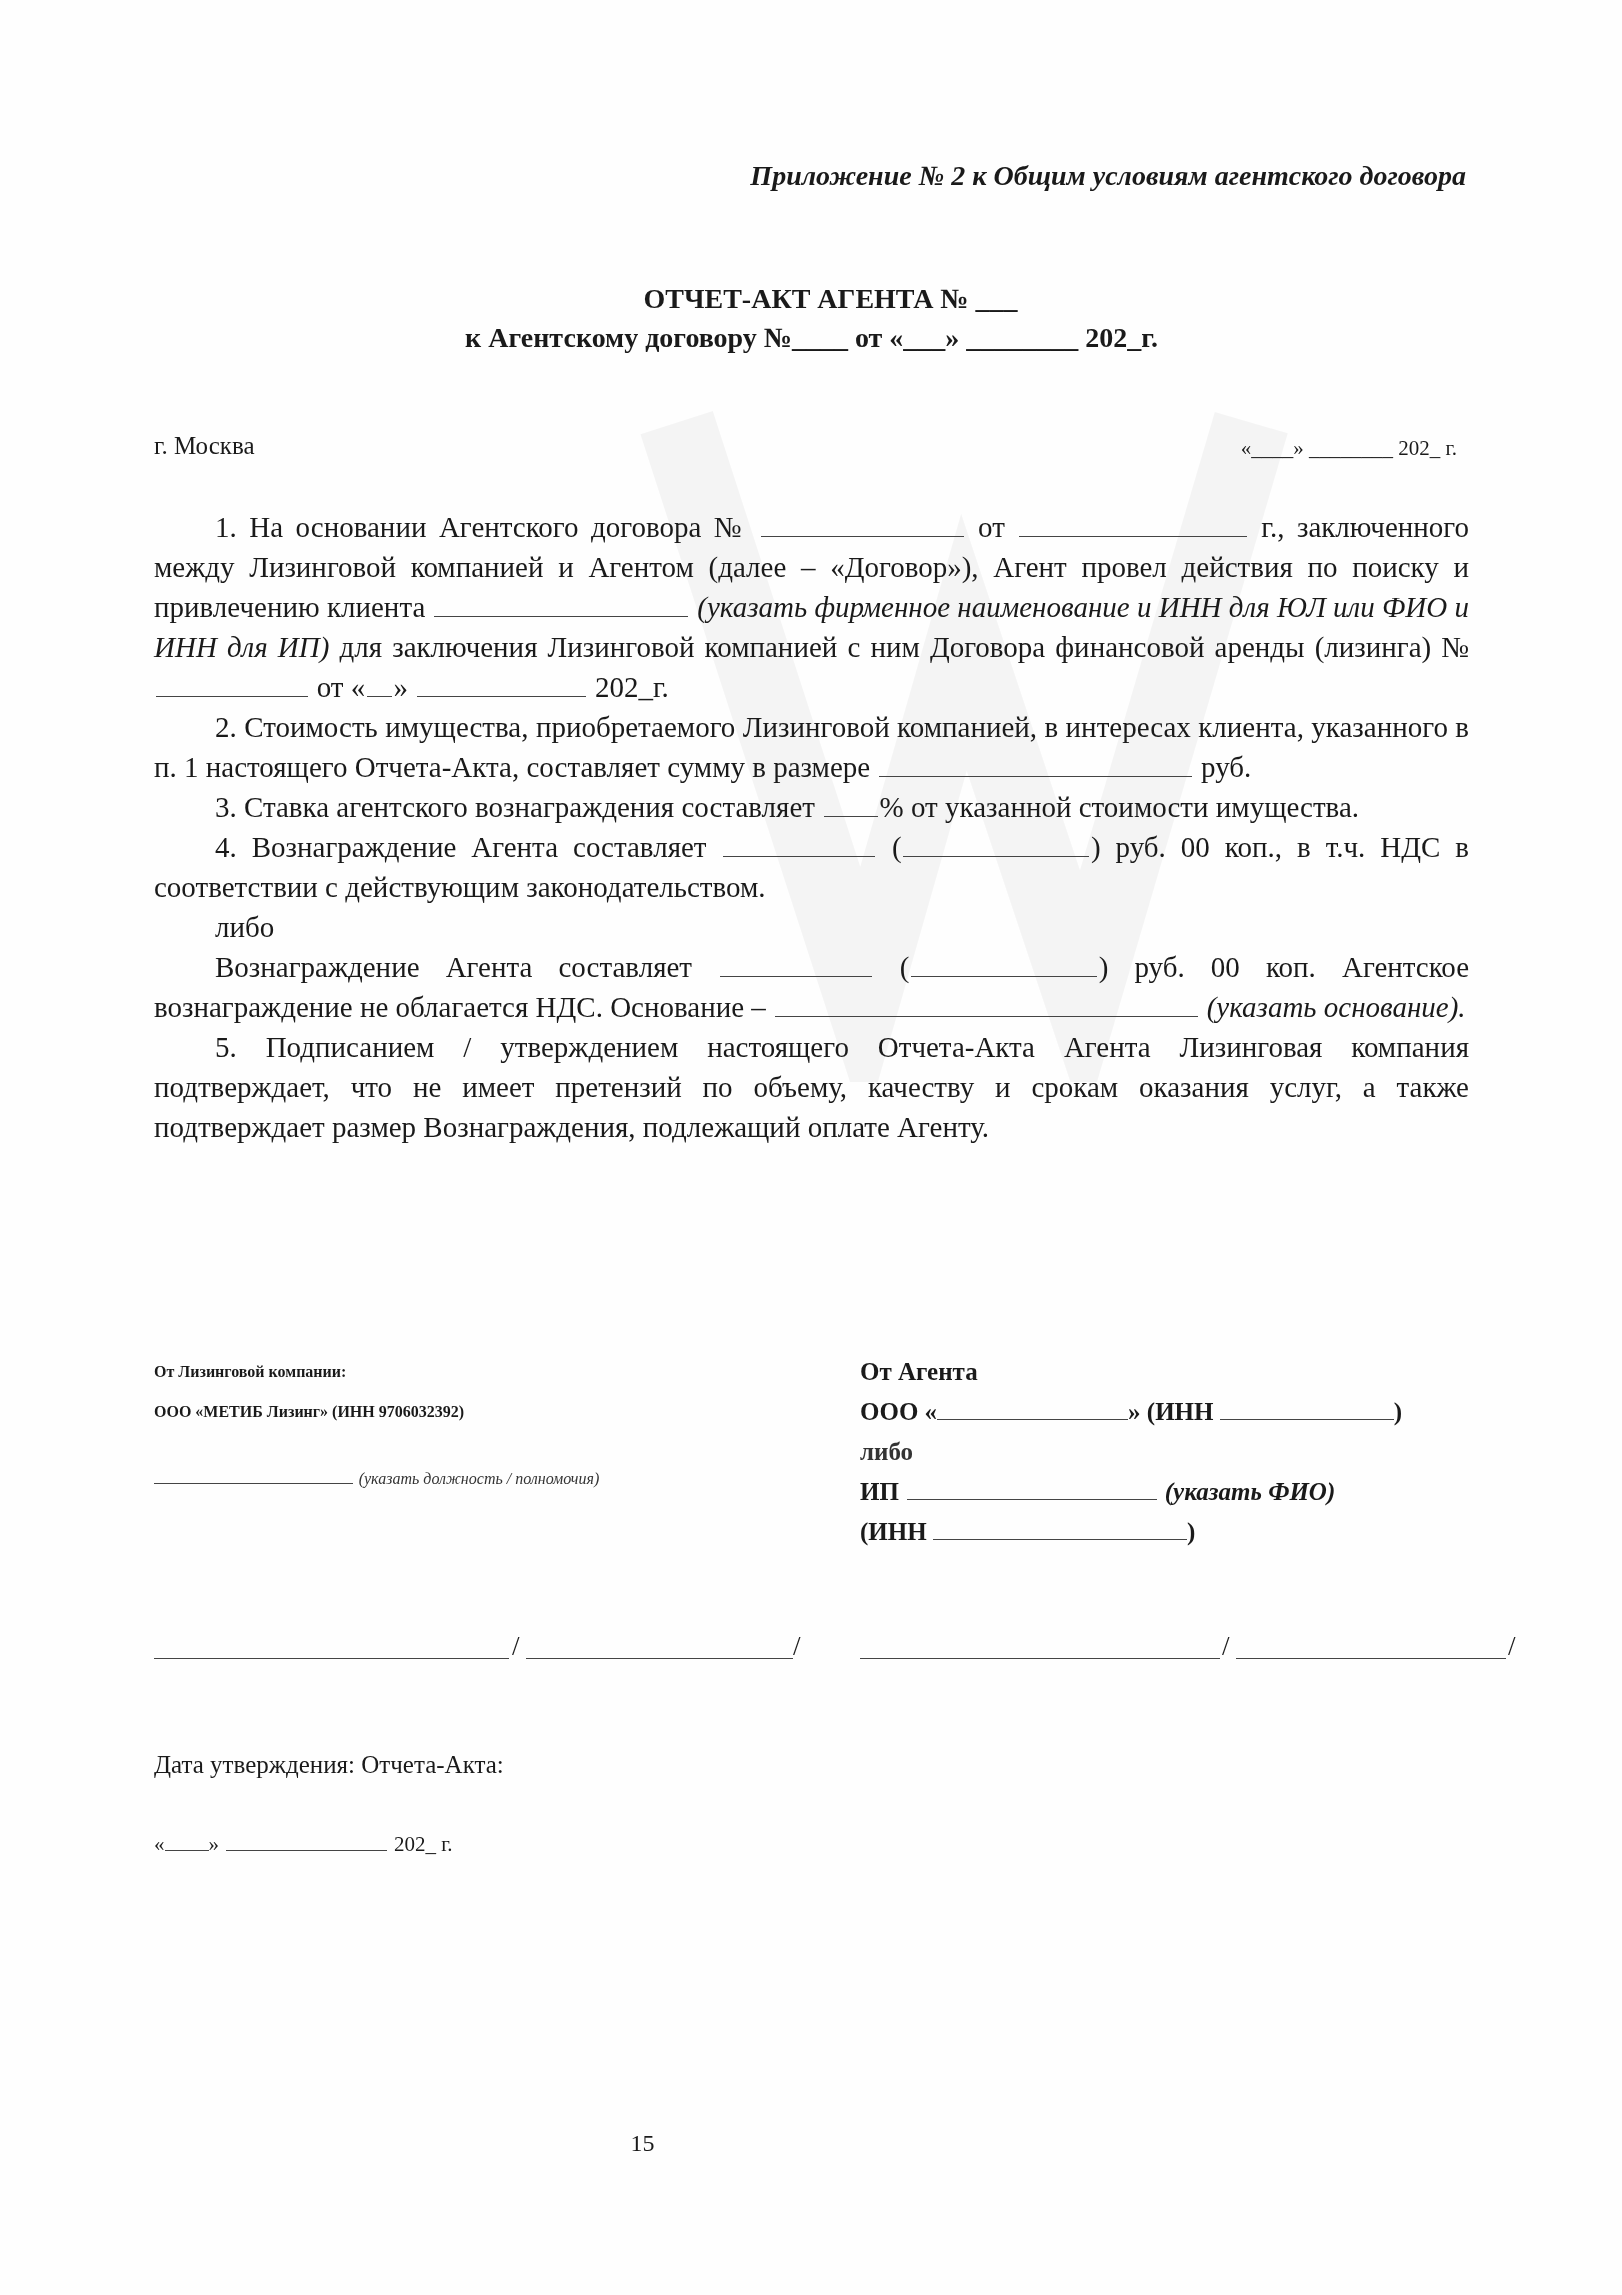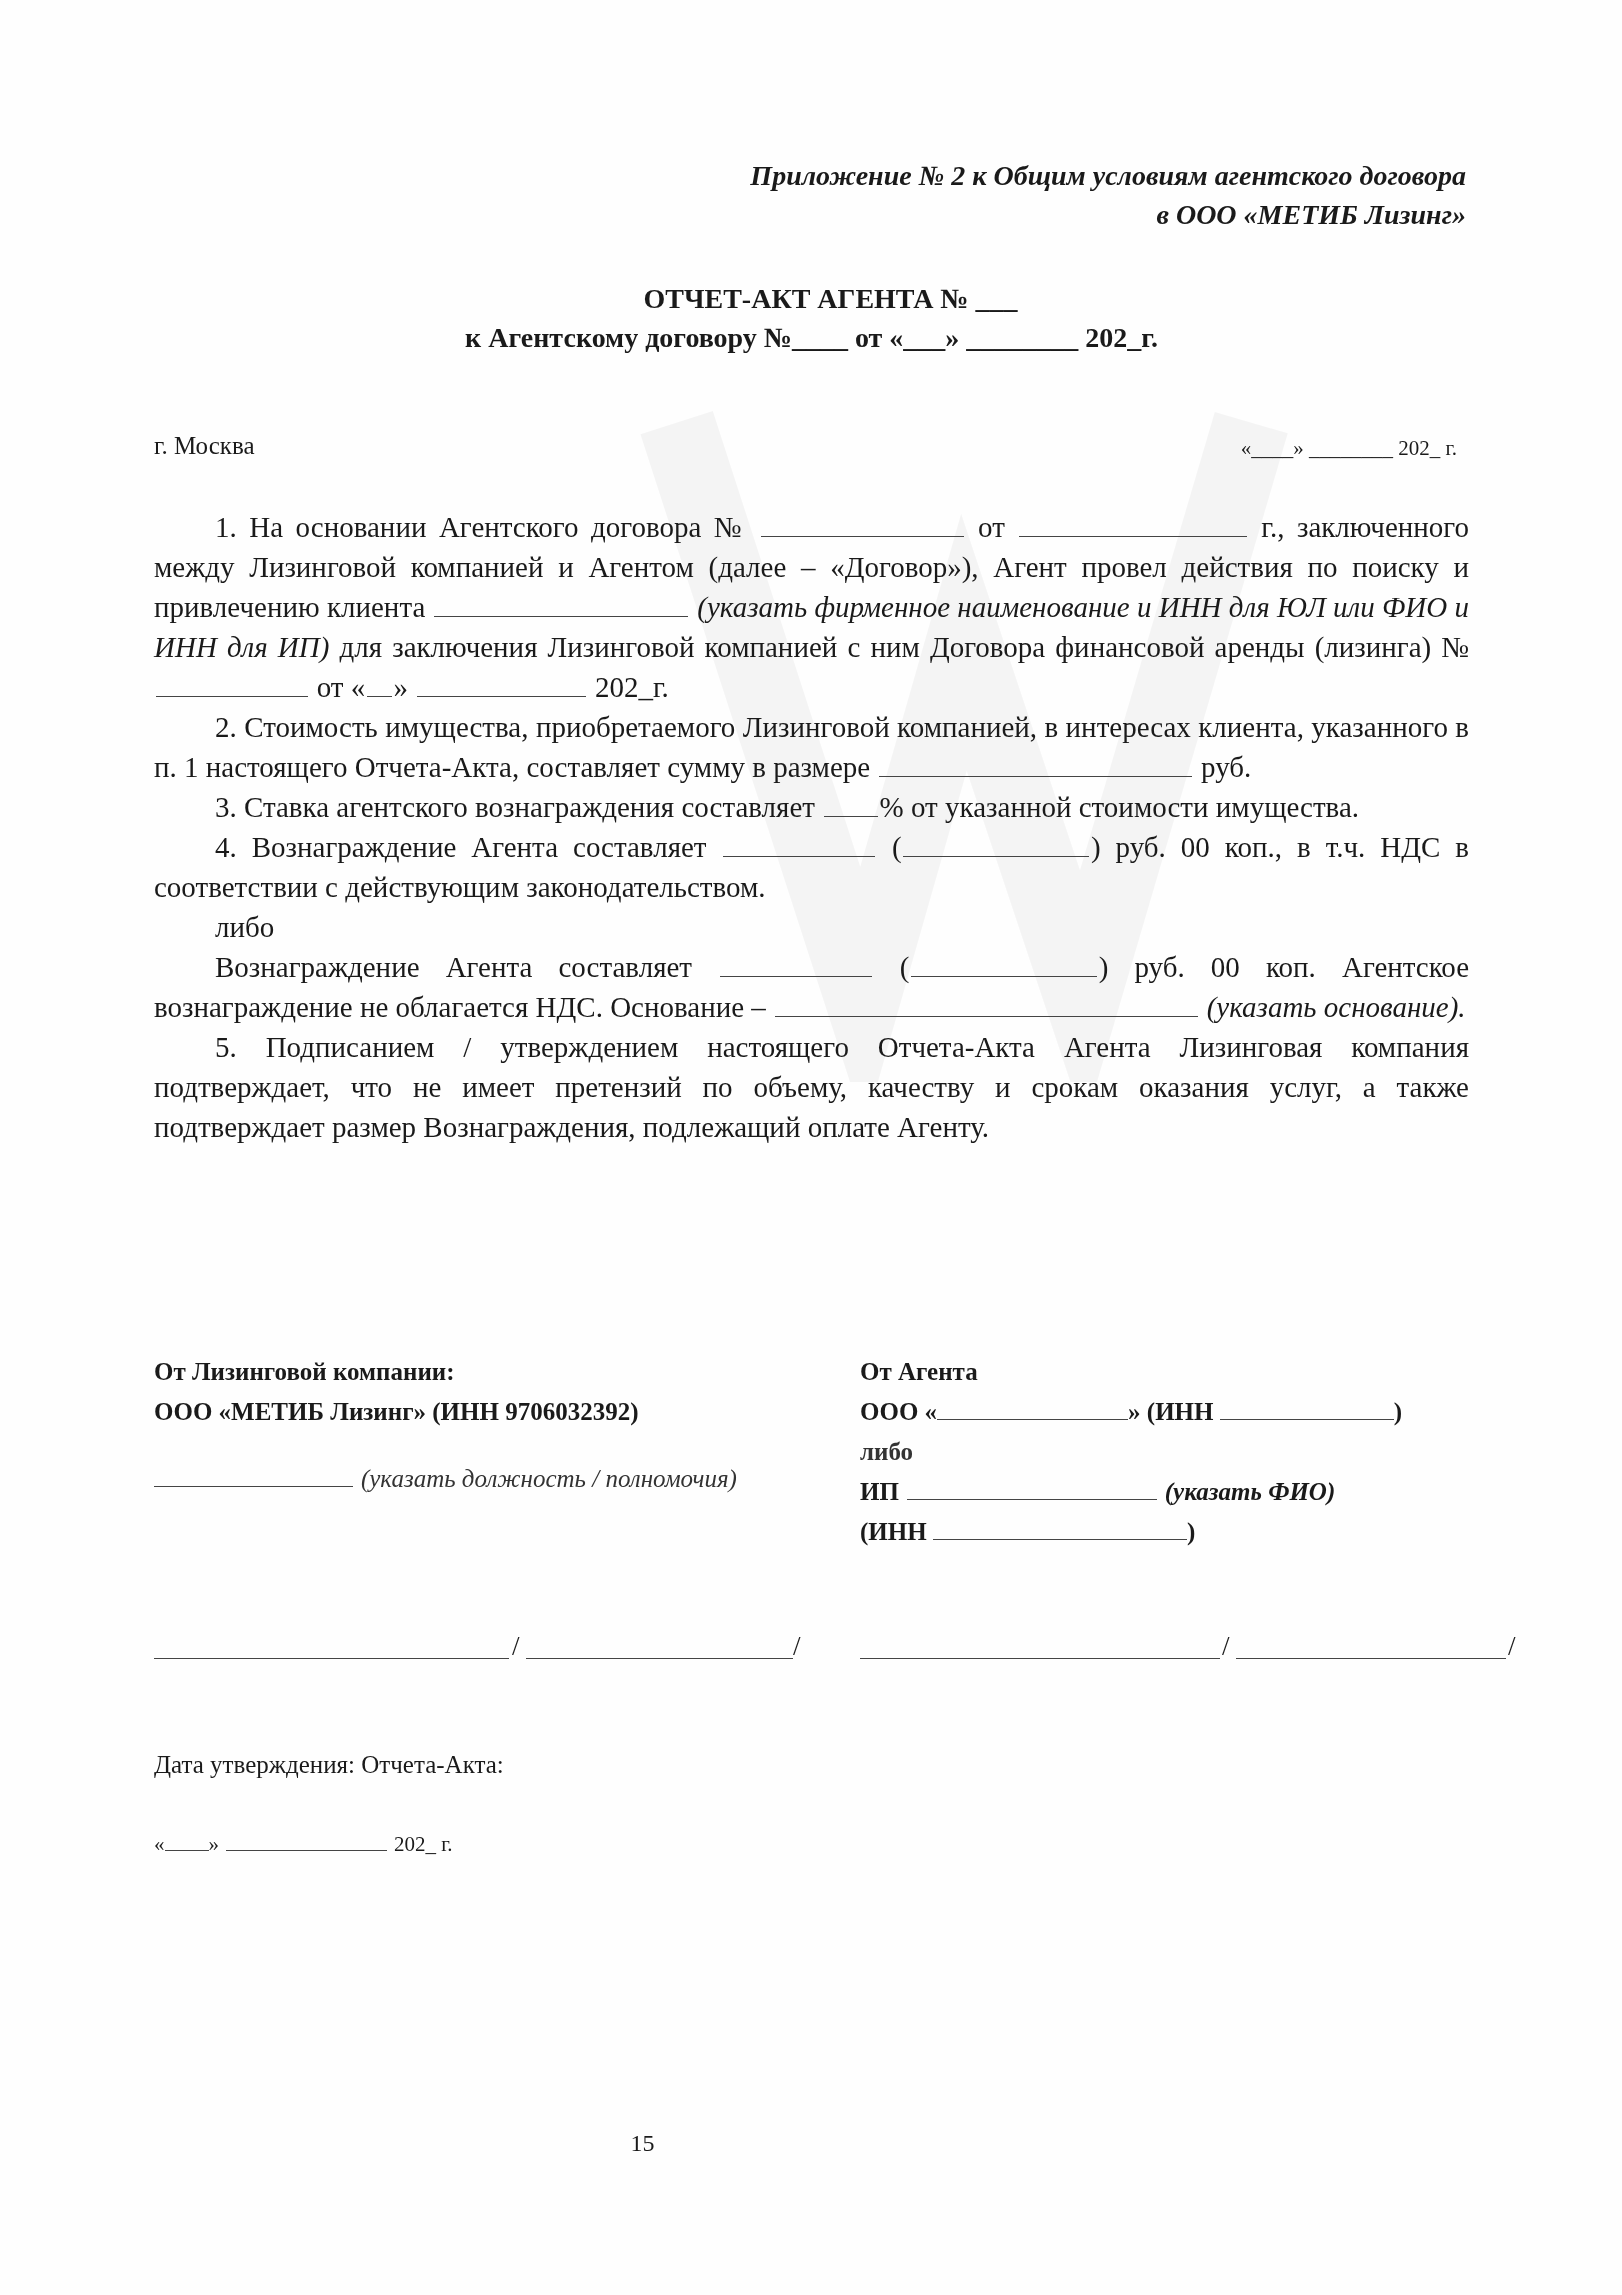--- a/index.html
+++ b/index.html
@@ -11,21 +11,21 @@
               font-size: 28px; line-height: 39px; }
   .title-block { left: 0; width: 1623px; top: 279px; text-align: center; font-weight: bold; font-size: 28px; line-height: 39px; }
   .title-block .t1 { padding-left: 38px; }
   .title-block .t2 { padding-left: 0px; }
   .city { left: 154px; top: 432px; font-size: 25px; }
   .date-right { right: 166px; top: 436px; font-size: 21px; }
   .blank { display: inline-block; border-bottom: 1.7px solid #444; height: 0.8px; vertical-align: baseline; margin: 0 1.7px; }
   .body-text { position: absolute; left: 154px; width: 1315px; top: 507px; font-size: 29px; line-height: 40px; text-align: justify; }
   .para { margin: 0; text-indent: 61px; }
   .it { font-style: italic; }
-  .sig-left { position: absolute; left: 154px; top: 1352px; width: 676px; font-size: 25px; line-height: 40px; }
+  .sig-left { position: absolute; left: 154px; top: 1352px; width: 676px; font-size: 16px; line-height: 40px; }
   .sig-right { position: absolute; left: 860px; top: 1352px; width: 676px; font-size: 25px; line-height: 40px; }
   .bold { font-weight: bold; }
   .sig-lines { position: absolute; top: 1631px; height: 34px; }
   .sline { position: absolute; border-bottom: 1.7px solid #444; top: 27px; }
   .slash { position: absolute; top: 0; font-size: 27px; }
   .approval { position: absolute; left: 154px; top: 1751px; font-size: 25px; }
   .approval-date { position: absolute; left: 154px; top: 1832px; font-size: 21px; }
   .page-number { position: absolute; left: 0; width: 1285px; top: 2130px; text-align: center; font-size: 24px; }
   .watermark { position: absolute; left: 609px; top: 321px; width: 693px; height: 761px; opacity: 0.035; pointer-events: none; }
 </style>
@@ -33,21 +33,20 @@
 <body>
 
 <div class="page">
 
   <svg class="watermark" viewBox="0 0 820 900">
     <path d="M80 120 L300 800 L420 380 L560 800 L760 120" stroke="#000" stroke-width="90" fill="none"></path>
   </svg>
 
   <div class="abs appendix">
     <div>Приложение № 2 к Общим условиям агентского договора</div>
-    <div>в ООО «МЕТИБ Лизинг»</div>
   </div>
 
   <div class="abs title-block">
     <div class="t1">ОТЧЕТ-АКТ АГЕНТА № ___</div>
     <div class="t2">к Агентскому договору №____ от «___» ________ 202_г.</div>
   </div>
 
   <div class="abs city">г. Москва</div>
   <div class="abs date-right">«____» ________ 202_ г.</div>
 

